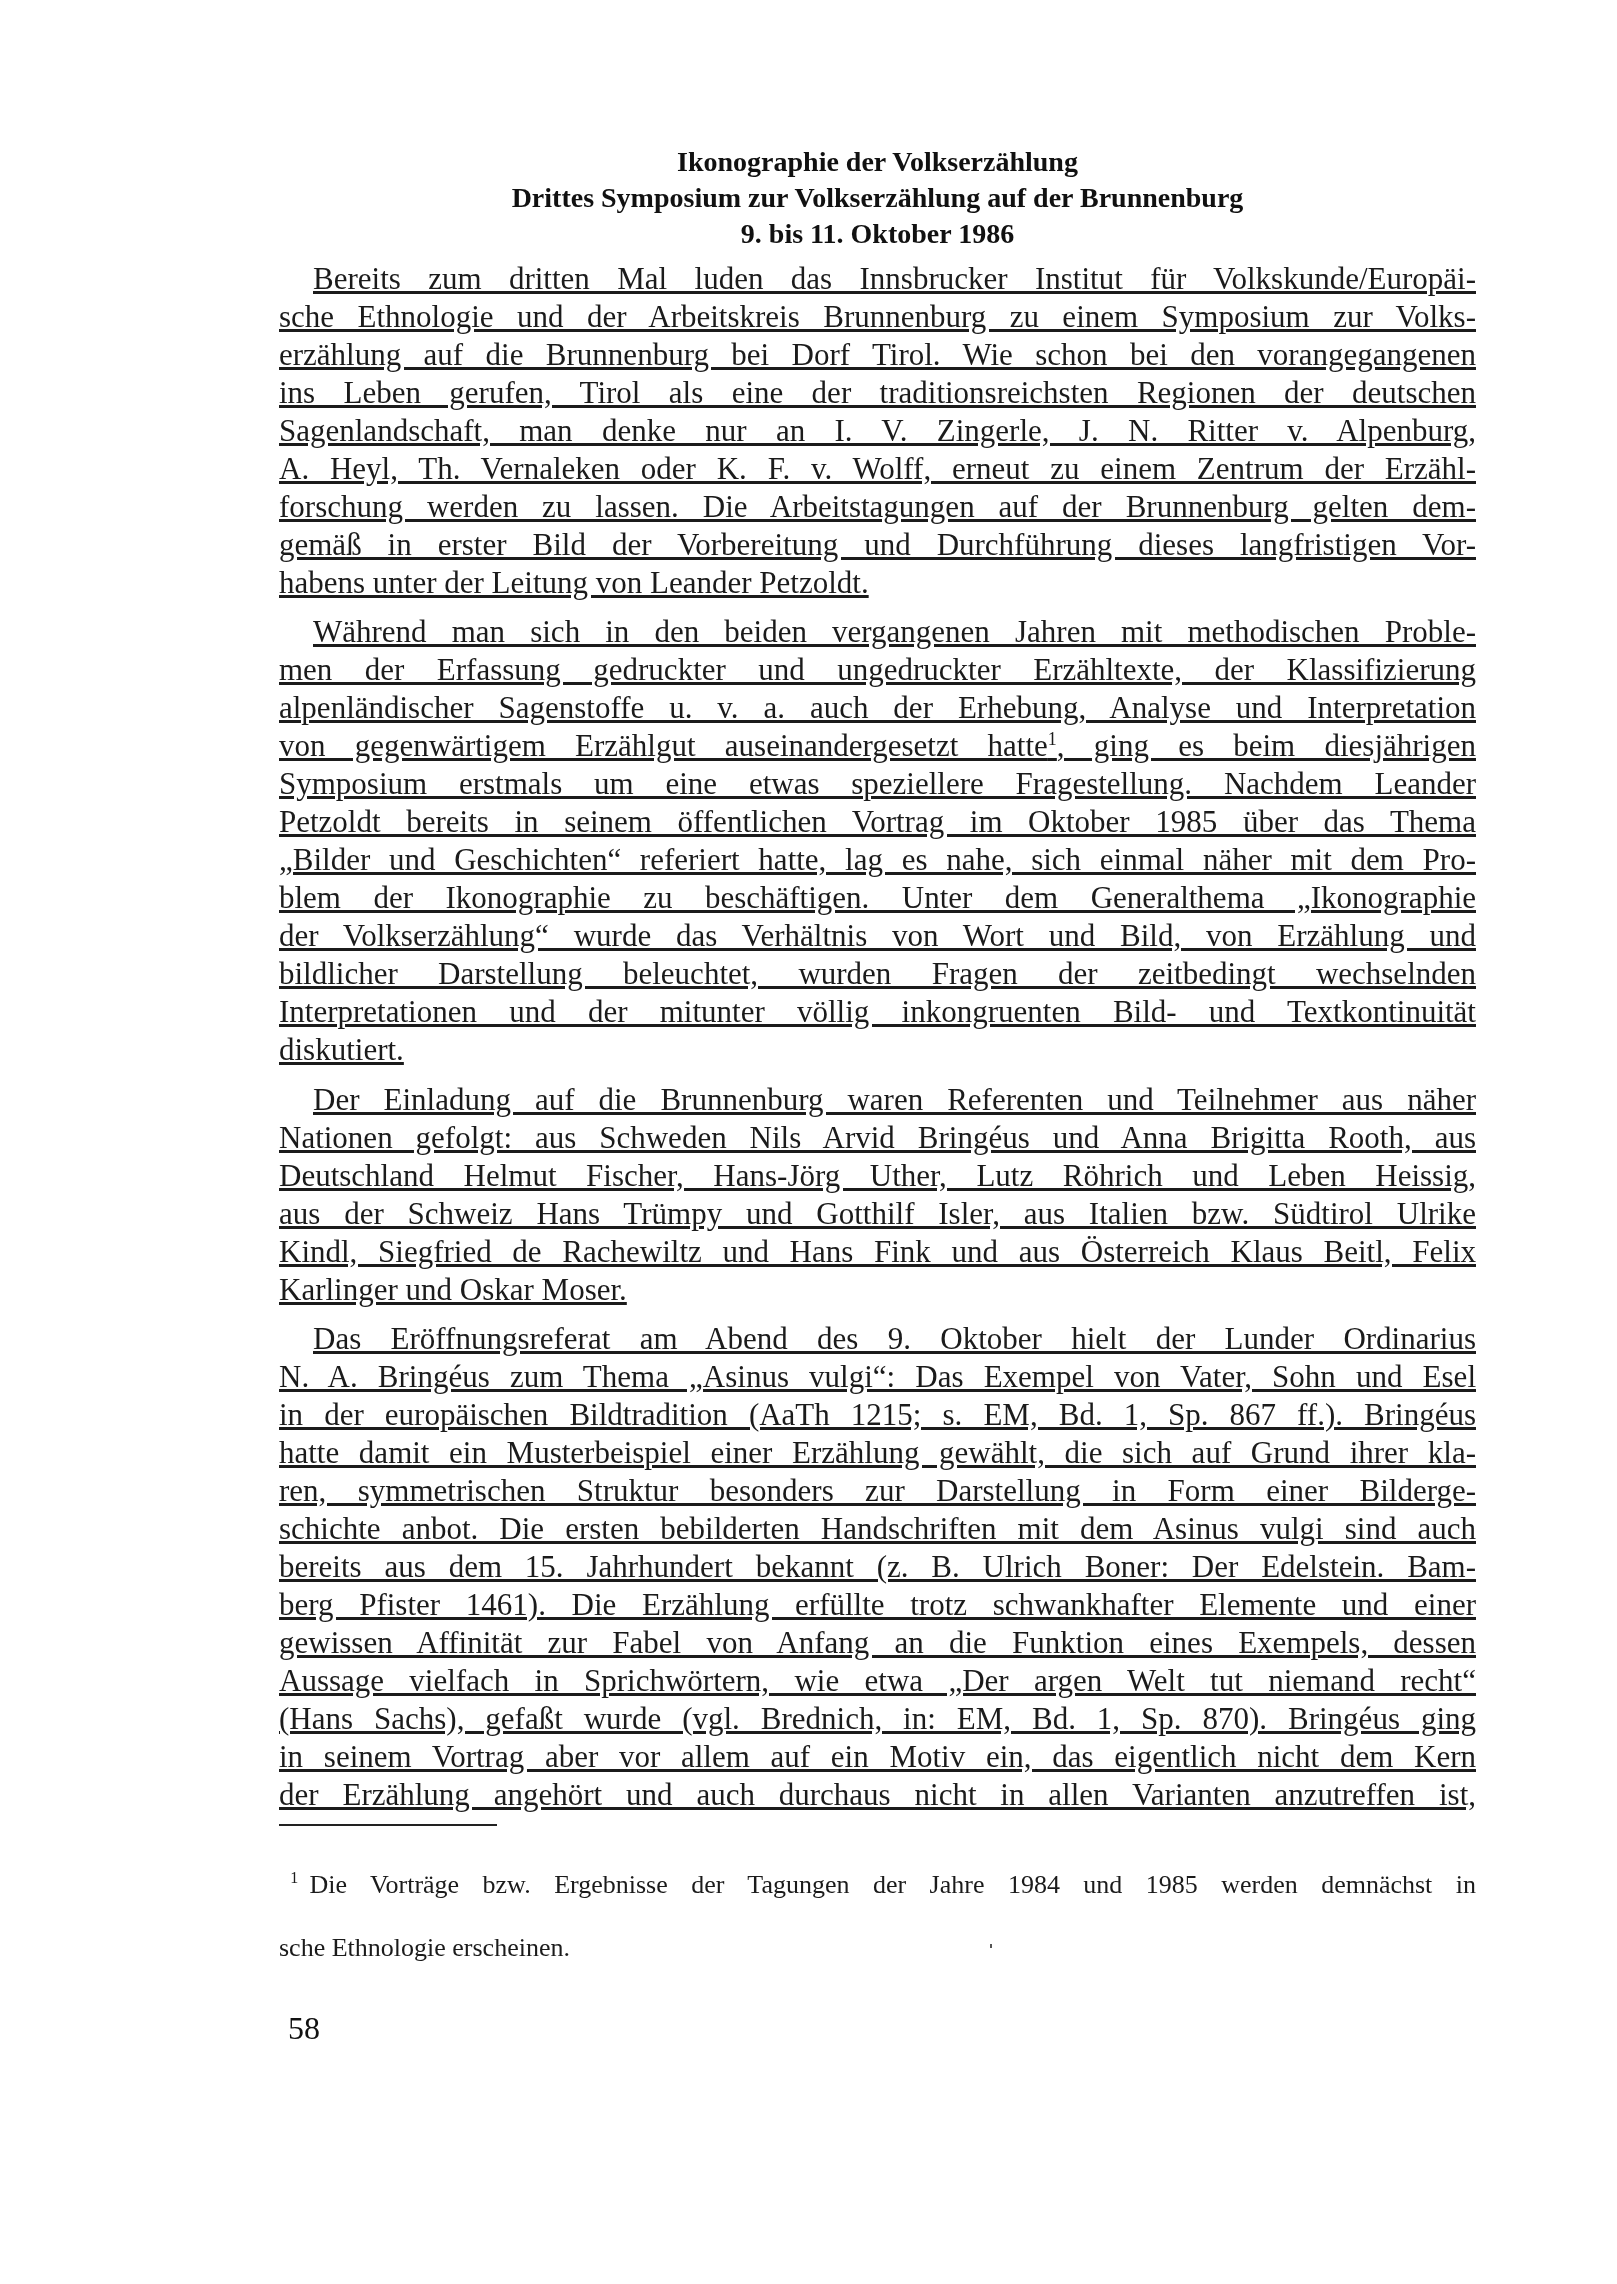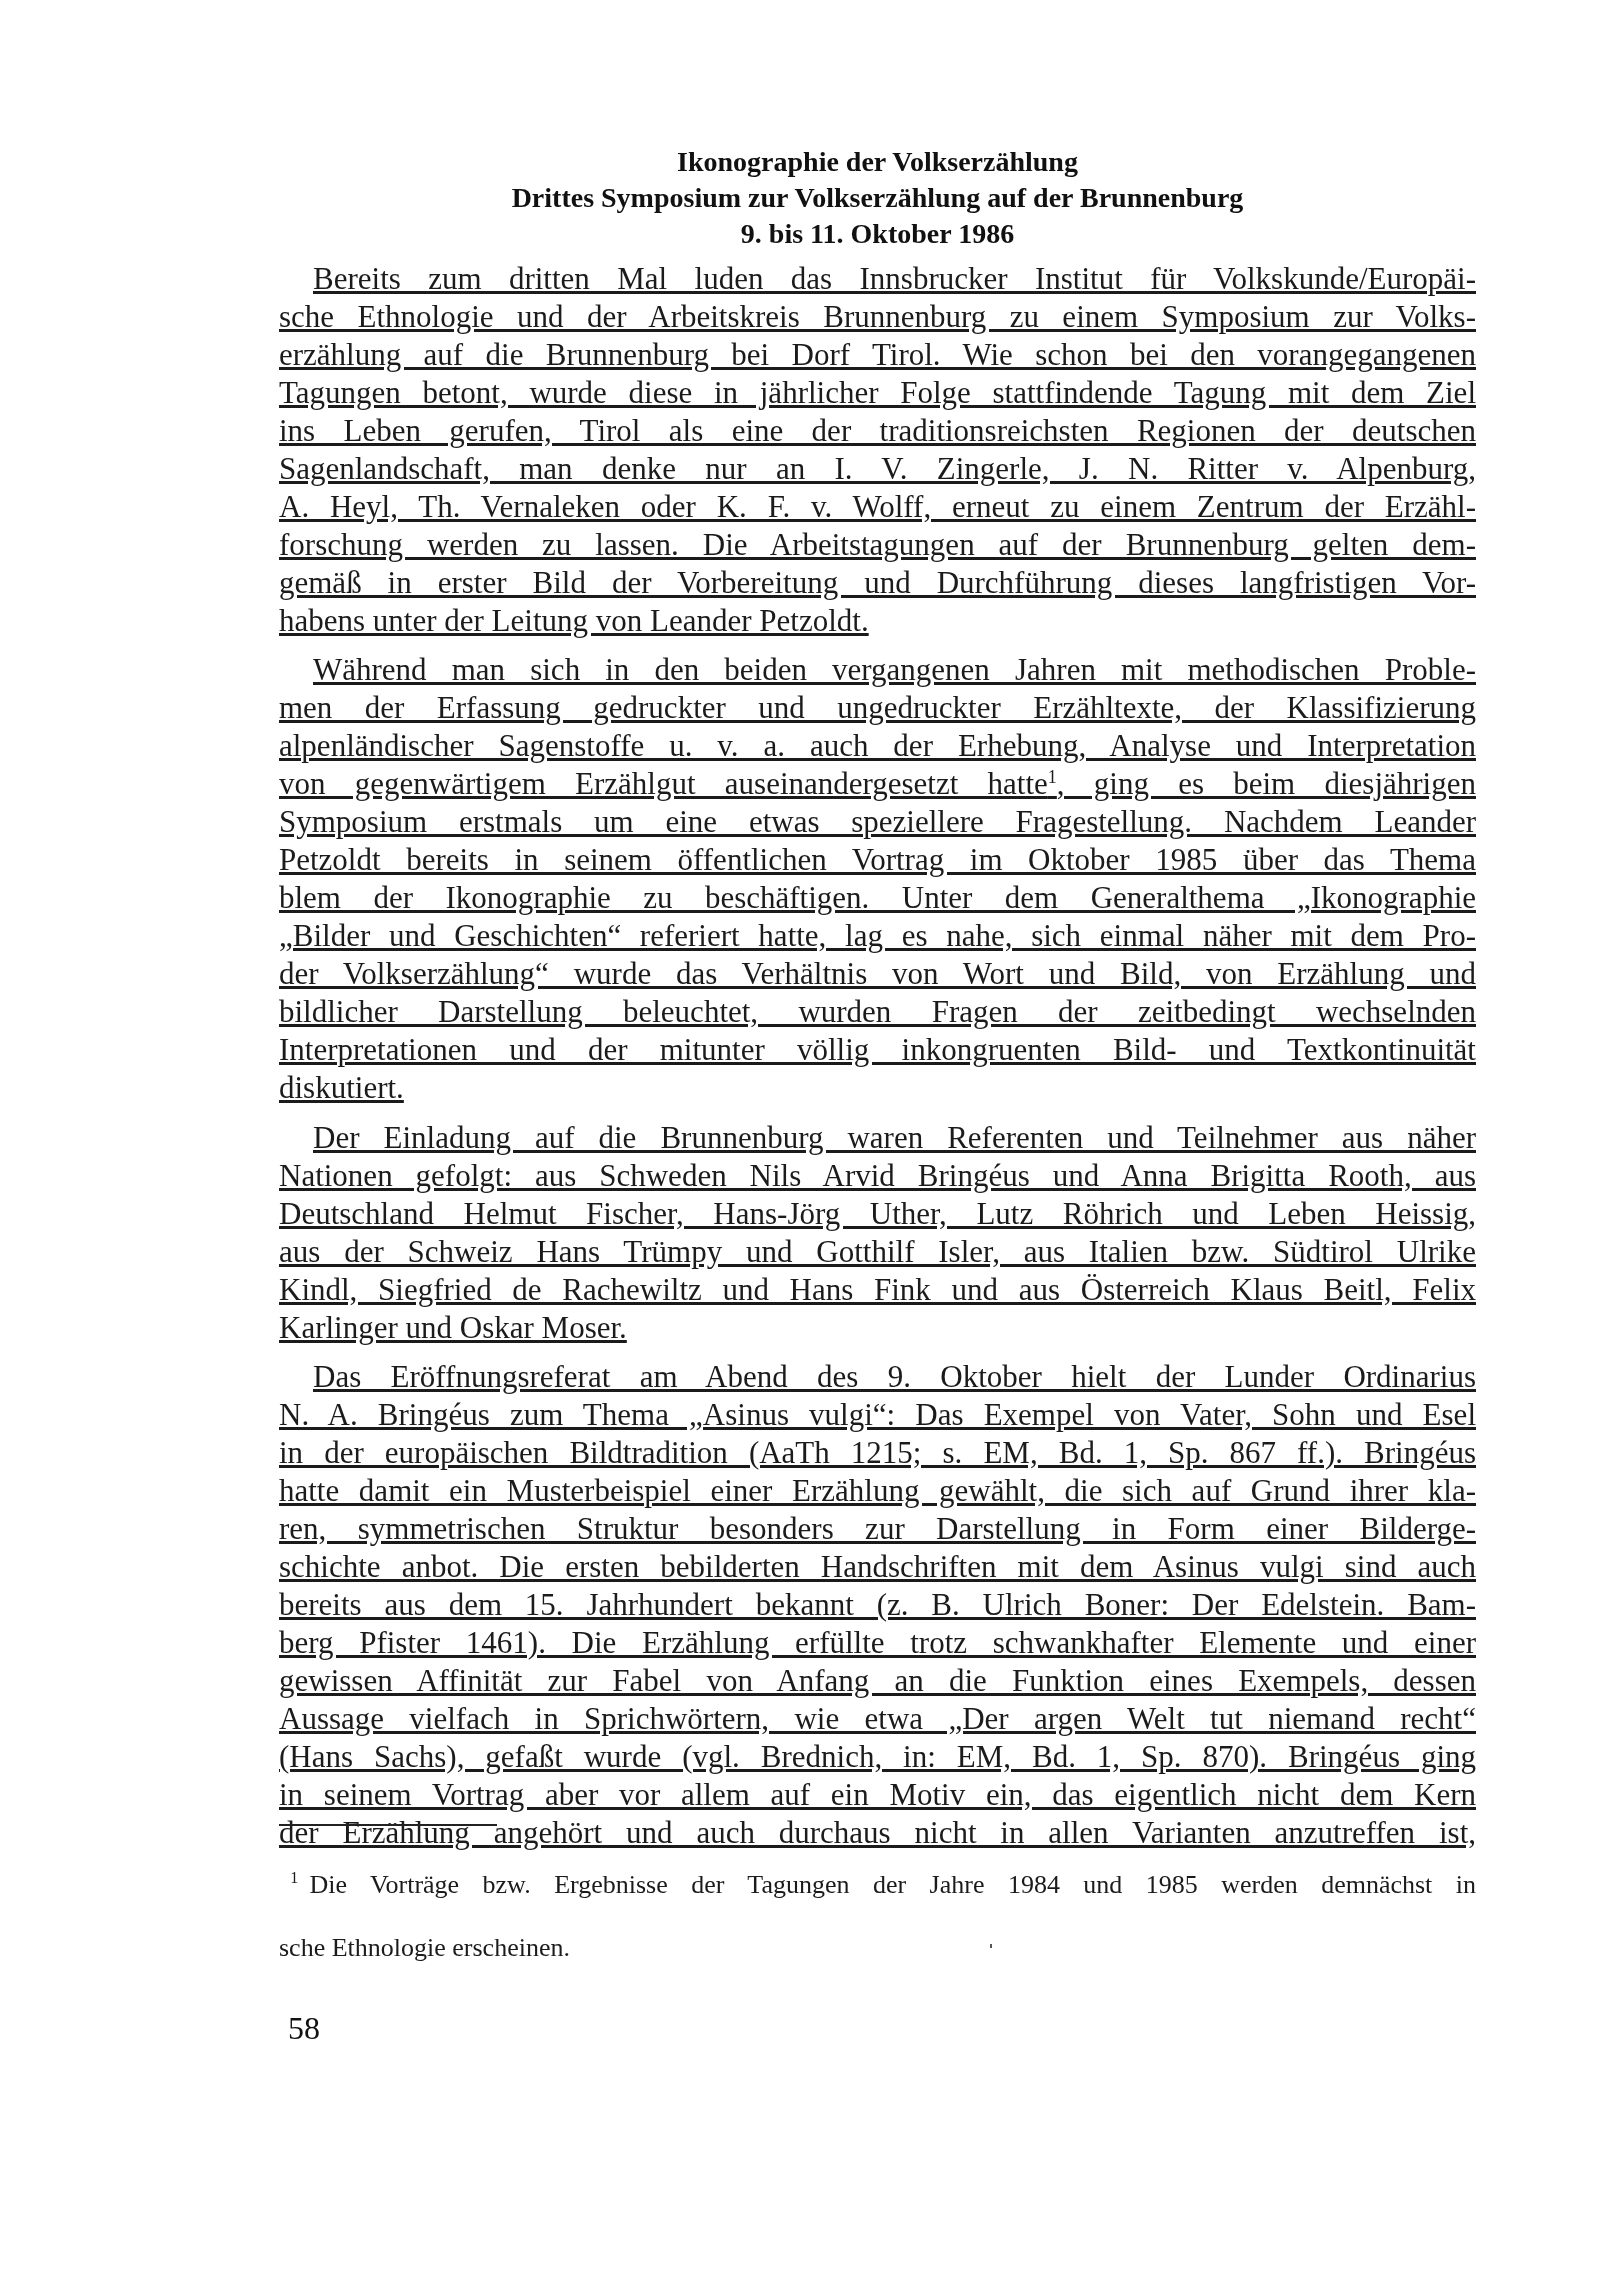--- a/index.html
+++ b/index.html
@@ -112,38 +112,37 @@
     <span class="heading-line">Drittes Symposium zur Volkserzählung auf der Brunnenburg</span>
     <span class="heading-line">9. bis 11. Oktober 1986</span>
   </div>
 
   <div class="body-block">
 
     <div class="para">
       <span class="line indent">Bereits zum dritten Mal luden das Innsbrucker Institut für Volkskunde/Europäi-</span>
       <span class="line">sche Ethnologie und der Arbeitskreis Brunnenburg zu einem Symposium zur Volks-</span>
       <span class="line">erzählung auf die Brunnenburg bei Dorf Tirol. Wie schon bei den vorangegangenen</span>
-      <span class="line">Tagungen betont, wurde diese in jährlicher Folge stattfindende Tagung mit dem Ziel</span>
       <span class="line">ins Leben gerufen, Tirol als eine der traditionsreichsten Regionen der deutschen</span>
       <span class="line">Sagenlandschaft, man denke nur an I. V. Zingerle, J. N. Ritter v. Alpenburg,</span>
       <span class="line">A. Heyl, Th. Vernaleken oder K. F. v. Wolff, erneut zu einem Zentrum der Erzähl-</span>
       <span class="line">forschung werden zu lassen. Die Arbeitstagungen auf der Brunnenburg gelten dem-</span>
       <span class="line">gemäß in erster Bild der Vorbereitung und Durchführung dieses langfristigen Vor-</span>
       <span class="line last">habens unter der Leitung von Leander Petzoldt.</span>
     </div>
 
     <div class="para">
       <span class="line indent">Während man sich in den beiden vergangenen Jahren mit methodischen Proble-</span>
       <span class="line">men der Erfassung gedruckter und ungedruckter Erzähltexte, der Klassifizierung</span>
       <span class="line">alpenländischer Sagenstoffe u. v. a. auch der Erhebung, Analyse und Interpretation</span>
       <span class="line"><span>von gegenwärtigem Erzählgut auseinandergesetzt hatte</span><sup class="fnref">1</sup><span>, ging es beim diesjährigen</span></span>
       <span class="line">Symposium erstmals um eine etwas speziellere Fragestellung. Nachdem Leander</span>
       <span class="line">Petzoldt bereits in seinem öffentlichen Vortrag im Oktober 1985 über das Thema</span>
+      <span class="line">„Bilder und Geschichten“ referiert hatte, lag es nahe, sich einmal näher mit dem Pro-</span>
       <span class="line">blem der Ikonographie zu beschäftigen. Unter dem Generalthema „Ikonographie</span>
-      <span class="line">„Bilder und Geschichten“ referiert hatte, lag es nahe, sich einmal näher mit dem Pro-</span>
       <span class="line">der Volkserzählung“ wurde das Verhältnis von Wort und Bild, von Erzählung und</span>
       <span class="line">bildlicher Darstellung beleuchtet, wurden Fragen der zeitbedingt wechselnden</span>
       <span class="line">Interpretationen und der mitunter völlig inkongruenten Bild- und Textkontinuität</span>
       <span class="line last">diskutiert.</span>
     </div>
 
     <div class="para">
       <span class="line indent">Der Einladung auf die Brunnenburg waren Referenten und Teilnehmer aus näher</span>
       <span class="line">Nationen gefolgt: aus Schweden Nils Arvid Bringéus und Anna Brigitta Rooth, aus</span>
       <span class="line">Deutschland Helmut Fischer, Hans-Jörg Uther, Lutz Röhrich und Leben Heissig,</span>

